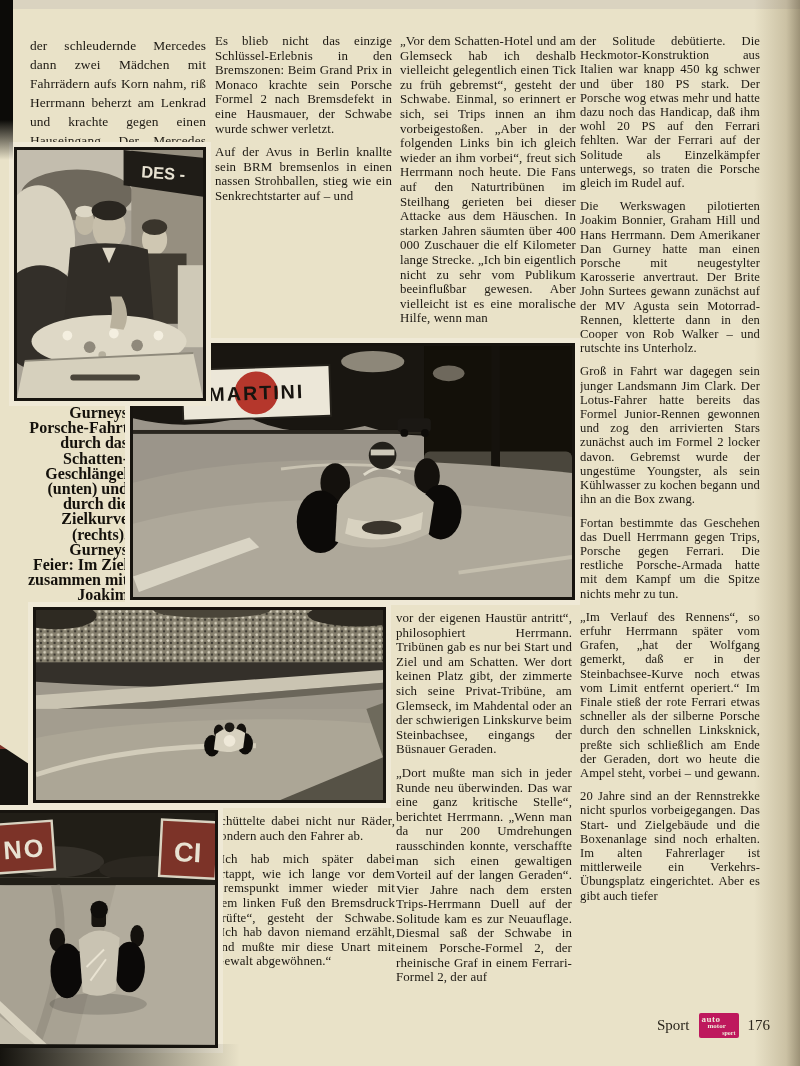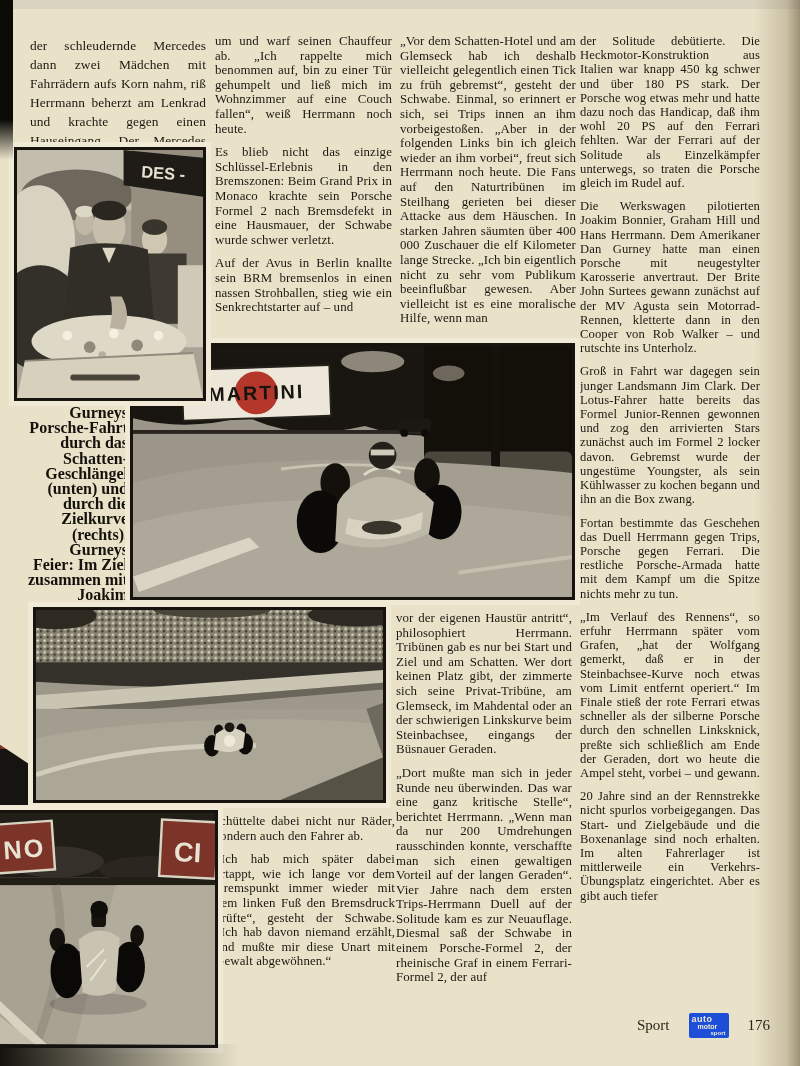--- a/index.html
+++ b/index.html
@@ -36,26 +36,26 @@
     background:linear-gradient(#7c3328 0 7px,#161410 7px);
     clip-path:polygon(0 4%,88% 34%,100% 100%,0 100%);}
   #bottom-edge{position:absolute;left:0;top:1044px;width:240px;height:22px;z-index:4;
     background:linear-gradient(to right,#15130e,rgba(21,19,14,0));}
   #right-shadow{position:absolute;right:0;top:0;width:46px;height:1066px;z-index:5;pointer-events:none;
     background:linear-gradient(to right,rgba(90,75,45,0),rgba(125,108,70,.28) 70%,rgba(80,66,38,.5));}
   #top-strip{position:absolute;left:0;top:0;width:800px;height:9px;z-index:1;
     background:rgba(214,208,190,.8);}
   #footer{
     position:absolute;left:560px;top:1010px;width:210px;height:30px;z-index:6;
-    display:flex;align-items:center;justify-content:flex-end;gap:19px;
+    display:flex;align-items:center;justify-content:flex-end;gap:9px;
     font-size:15px;color:#2a251c;
   }
   #ams-logo{
-    background:#1d4ed8;color:#efe9d9;width:40px;height:25px;border-radius:2px;
-    font-family:Liberation Sans, sans-serif;font-weight:bold;
+    background:#be185d;color:#efe9d9;width:40px;height:25px;border-radius:2px;
+    font-family:Liberation Serif, serif;font-weight:bold;
     display:flex;flex-direction:column;justify-content:center;padding:1px 3px;box-sizing:border-box;
   }
   #ams-logo .l1{font-size:9px;line-height:8px;letter-spacing:.5px;}
   #ams-logo .l2{font-size:7px;line-height:7px;padding-left:6px;}
   #ams-logo .l3{font-size:6px;line-height:6px;text-align:right;}
   .svgtxt{font-family:"Liberation Sans","DejaVu Sans",sans-serif;font-weight:bold;}
 </style>
 </head>
 <body>
 
@@ -63,21 +63,20 @@
 
   <div id="top-strip"></div>
   <div id="left-edge"></div>
   <div id="photo-wedge"></div>
 
   <div class="col" id="col1">
     <p>der schleudernde Mercedes dann zwei Mädchen mit Fahrrädern aufs Korn nahm, riß Herrmann beherzt am Lenkrad und krachte gegen einen Hauseingang. Der Mercedes stürzte</p>
   </div>
 
   <div class="col" id="col2a">
-    <p>um und warf seinen Chauffeur ab. „Ich rappelte mich benommen auf, bin zu einer Tür gehumpelt und ließ mich im Wohnzimmer auf eine Couch fallen“, weiß Herrmann noch heute.</p>
     <p>Es blieb nicht das einzige Schlüssel-Erlebnis in den Bremszonen: Beim Grand Prix in Monaco krachte sein Porsche Formel 2 nach Bremsdefekt in eine Hausmauer, der Schwabe wurde schwer verletzt.</p>
     <p>Auf der Avus in Berlin knallte sein BRM bremsenlos in einen nassen Strohballen, stieg wie ein Senkrechtstarter auf – und</p>
   </div>
 
   <div class="col" id="col3a">
     <p>„Vor dem Schatten-Hotel und am Glemseck hab ich deshalb vielleicht gelegentlich einen Tick zu früh gebremst“, gesteht der Schwabe. Einmal, so erinnert er sich, sei Trips innen an ihm vorbeigestoßen. „Aber in der folgenden Links bin ich gleich wieder an ihm vorbei“, freut sich Herrmann noch heute. Die Fans auf den Naturtribünen im Steilhang gerieten bei dieser Attacke aus dem Häuschen. In starken Jahren säumten über 400 000 Zuschauer die elf Kilometer lange Strecke. „Ich bin eigentlich nicht zu sehr vom Publikum beeinflußbar gewesen. Aber vielleicht ist es eine moralische Hilfe, wenn man</p>
   </div>
 
   <div class="col" id="col4">
     <p>der Solitude debütierte. Die Heckmotor-Konstruktion aus Italien war knapp 450 kg schwer und über 180 PS stark. Der Porsche wog etwas mehr und hatte dazu noch das Handicap, daß ihm wohl 20 PS auf den Ferrari fehlten. War der Ferrari auf der Solitude als Einzelkämpfer unterwegs, so traten die Porsche gleich im Rudel auf.</p>

